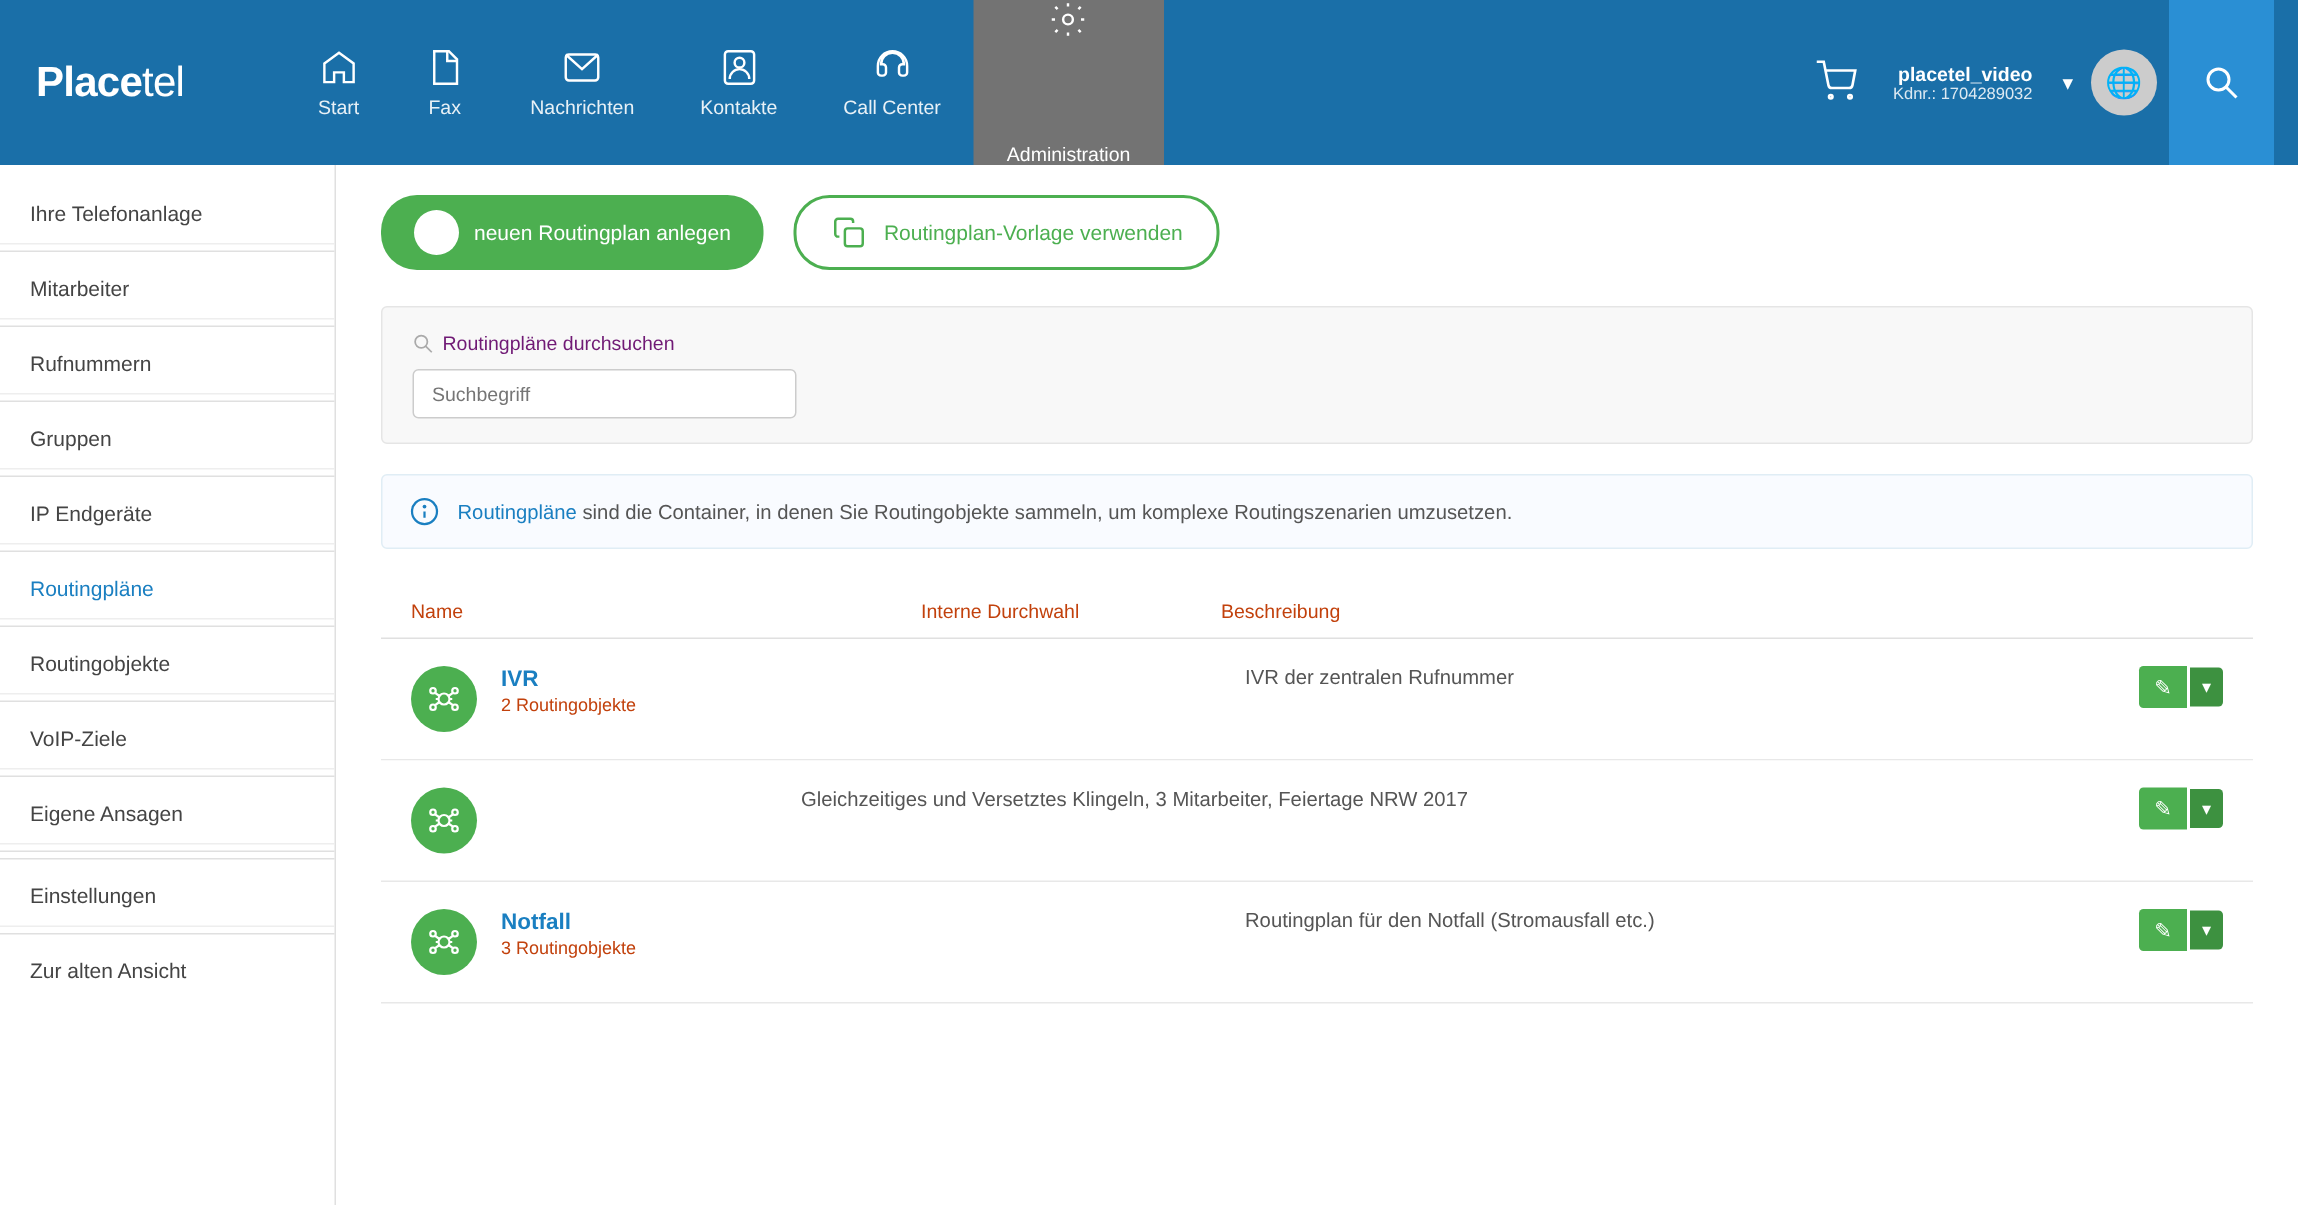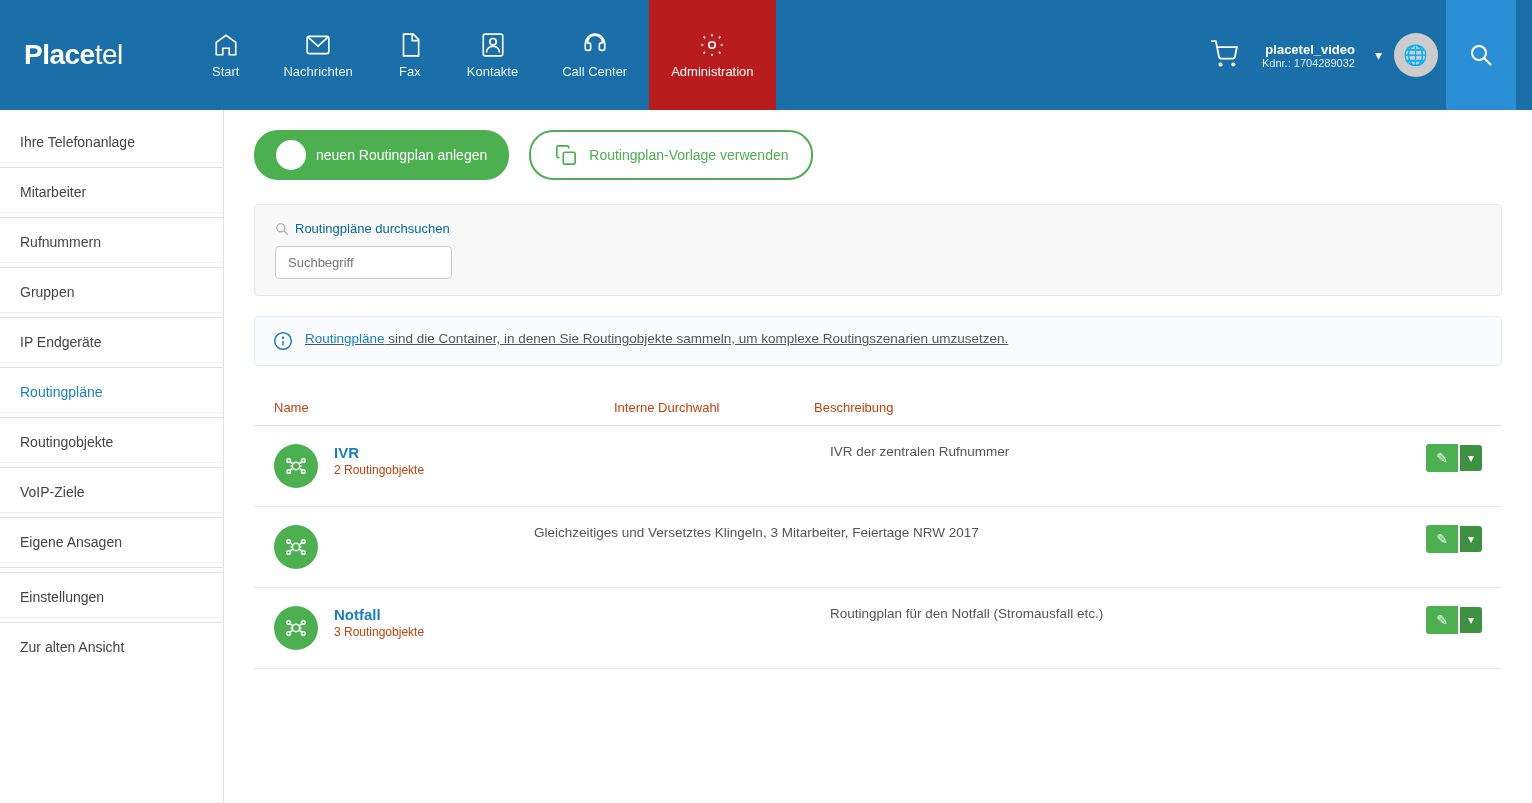--- a/index.html
+++ b/index.html
@@ -38,22 +38,23 @@
       justify-content: center;
       padding: 0 22px;
       color: rgba(255,255,255,0.9);
       cursor: pointer;
       text-decoration: none;
       font-size: 13px;
       gap: 6px;
       transition: background 0.15s;
     }
     .nav-item.active {
-      background: #b91c1c;
-      color: white;
+      background: #737373;
+      color: white;
+      justify-content: space-between;
     }
     .nav-item svg { width: 26px; height: 26px; fill: none; stroke: white; stroke-width: 1.5; }
     .nav-right {
       display: flex;
       align-items: center;
       gap: 8px;
       padding: 0 16px;
       margin-left: auto;
     }
     .cart-icon { color: white; cursor: pointer; padding: 8px; }
@@ -171,49 +172,49 @@
 
     
     .search-section {
       background: #f8f8f8;
       border: 1px solid #e5e5e5;
       border-radius: 4px;
       padding: 16px 20px;
       margin-bottom: 20px;
     }
     .search-label {
-      color: #0369a1;
+      color: #701a75;
       font-size: 13px;
       display: flex;
       align-items: center;
       gap: 6px;
       margin-bottom: 10px;
     }
     .search-input {
       border: 1px solid #ccc;
       border-radius: 4px;
       padding: 8px 12px;
       font-size: 13px;
-      width: 177px;
+      width: 256px;
       outline: none;
       background: white;
     }
 
     
     .info-box {
       border: 1px solid #e0edf5;
       border-radius: 4px;
       padding: 14px 18px;
       margin-bottom: 24px;
       display: flex;
+      align-items: center;
       gap: 12px;
       background: #f9fbff;
       color: #555;
       font-size: 13.5px;
-      text-decoration: underline;
     }
     .info-box a { color: #1a7fc1; text-decoration: none; }
 
     
     .table-header {
       display: flex;
       padding: 10px 20px;
       color: #c2410c;
       font-size: 13px;
       border-bottom: 1px solid #e0e0e0;
@@ -284,32 +285,32 @@
 
     <a class="nav-item">
       <svg viewBox="0 0 24 24">
           <path d="M3 9.5L12 3l9 6.5V21H15v-6H9v6H3V9.5z" stroke="white" stroke-width="1.5" fill="none"></path>
         </svg>
       <span>Start</span>
     </a>
 
     <a class="nav-item">
       <svg viewBox="0 0 24 24">
+          <path d="M6 2h9l5 5v15H6V2z" stroke="white" stroke-width="1.5" fill="none"></path>
+          <polyline points="14,2 14,8 20,8" stroke="white" stroke-width="1.5" fill="none"></polyline>
+        </svg>
+      <span>Fax</span>
+    </a>
+
+    <a class="nav-item">
+      <svg viewBox="0 0 24 24">
           <rect x="2" y="4" width="20" height="16" rx="2" stroke="white" stroke-width="1.5" fill="none"></rect>
           <polyline points="2,4 12,13 22,4" stroke="white" stroke-width="1.5" fill="none"></polyline>
         </svg>
       <span>Nachrichten</span>
-    </a>
-
-    <a class="nav-item">
-      <svg viewBox="0 0 24 24">
-          <path d="M6 2h9l5 5v15H6V2z" stroke="white" stroke-width="1.5" fill="none"></path>
-          <polyline points="14,2 14,8 20,8" stroke="white" stroke-width="1.5" fill="none"></polyline>
-        </svg>
-      <span>Fax</span>
     </a>
 
     <a class="nav-item">
       <svg viewBox="0 0 24 24">
           <rect x="3" y="2" width="18" height="20" rx="2" stroke="white" stroke-width="1.5" fill="none"></rect>
           <circle cx="12" cy="9" r="3" stroke="white" stroke-width="1.5" fill="none"></circle>
           <path d="M6 19c0-3.3 2.7-6 6-6s6 2.7 6 6" stroke="white" stroke-width="1.5" fill="none"></path>
         </svg>
       <span>Kontakte</span>
     </a>

